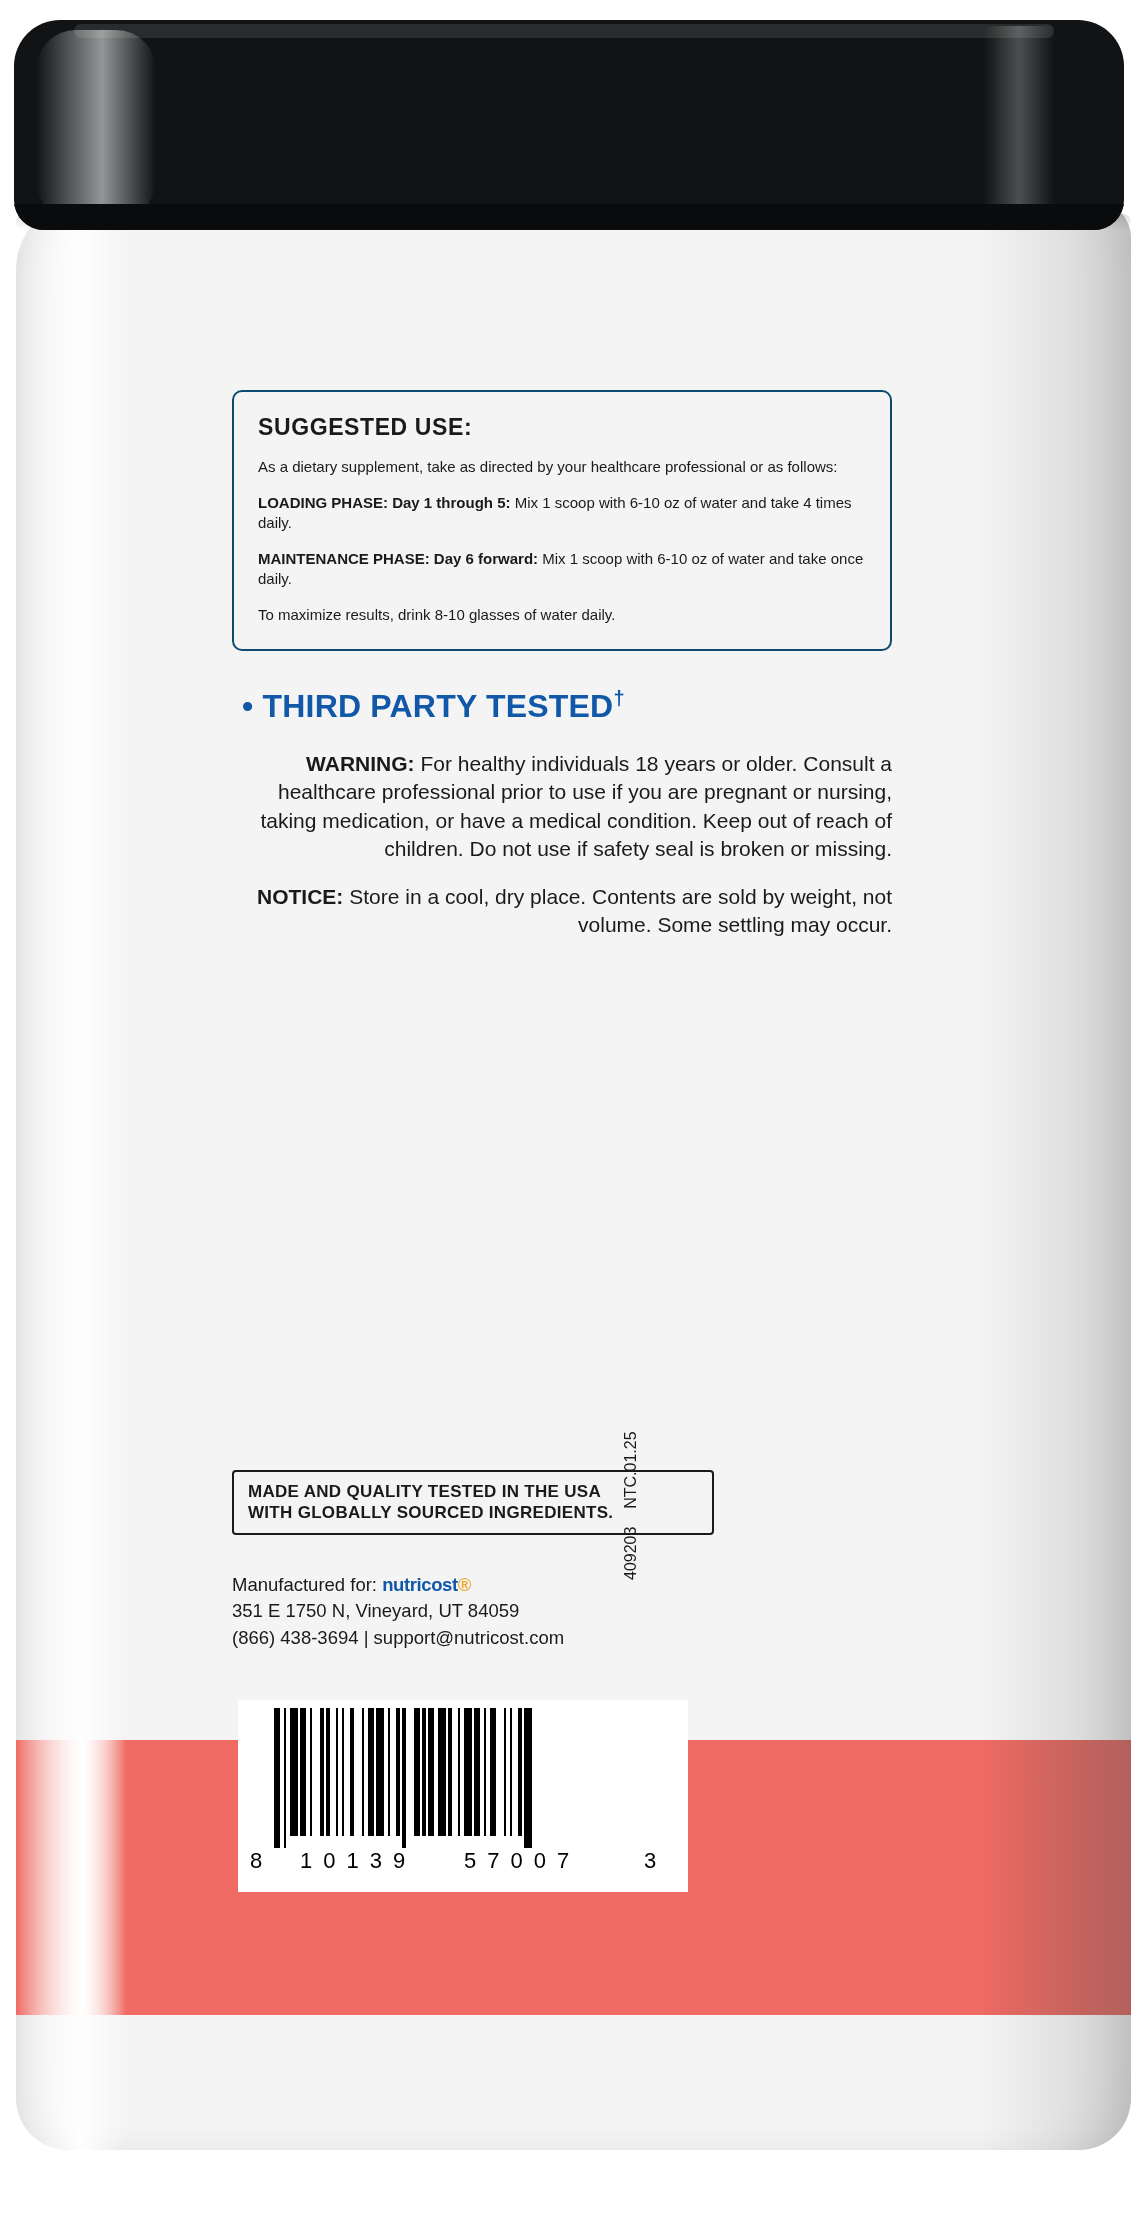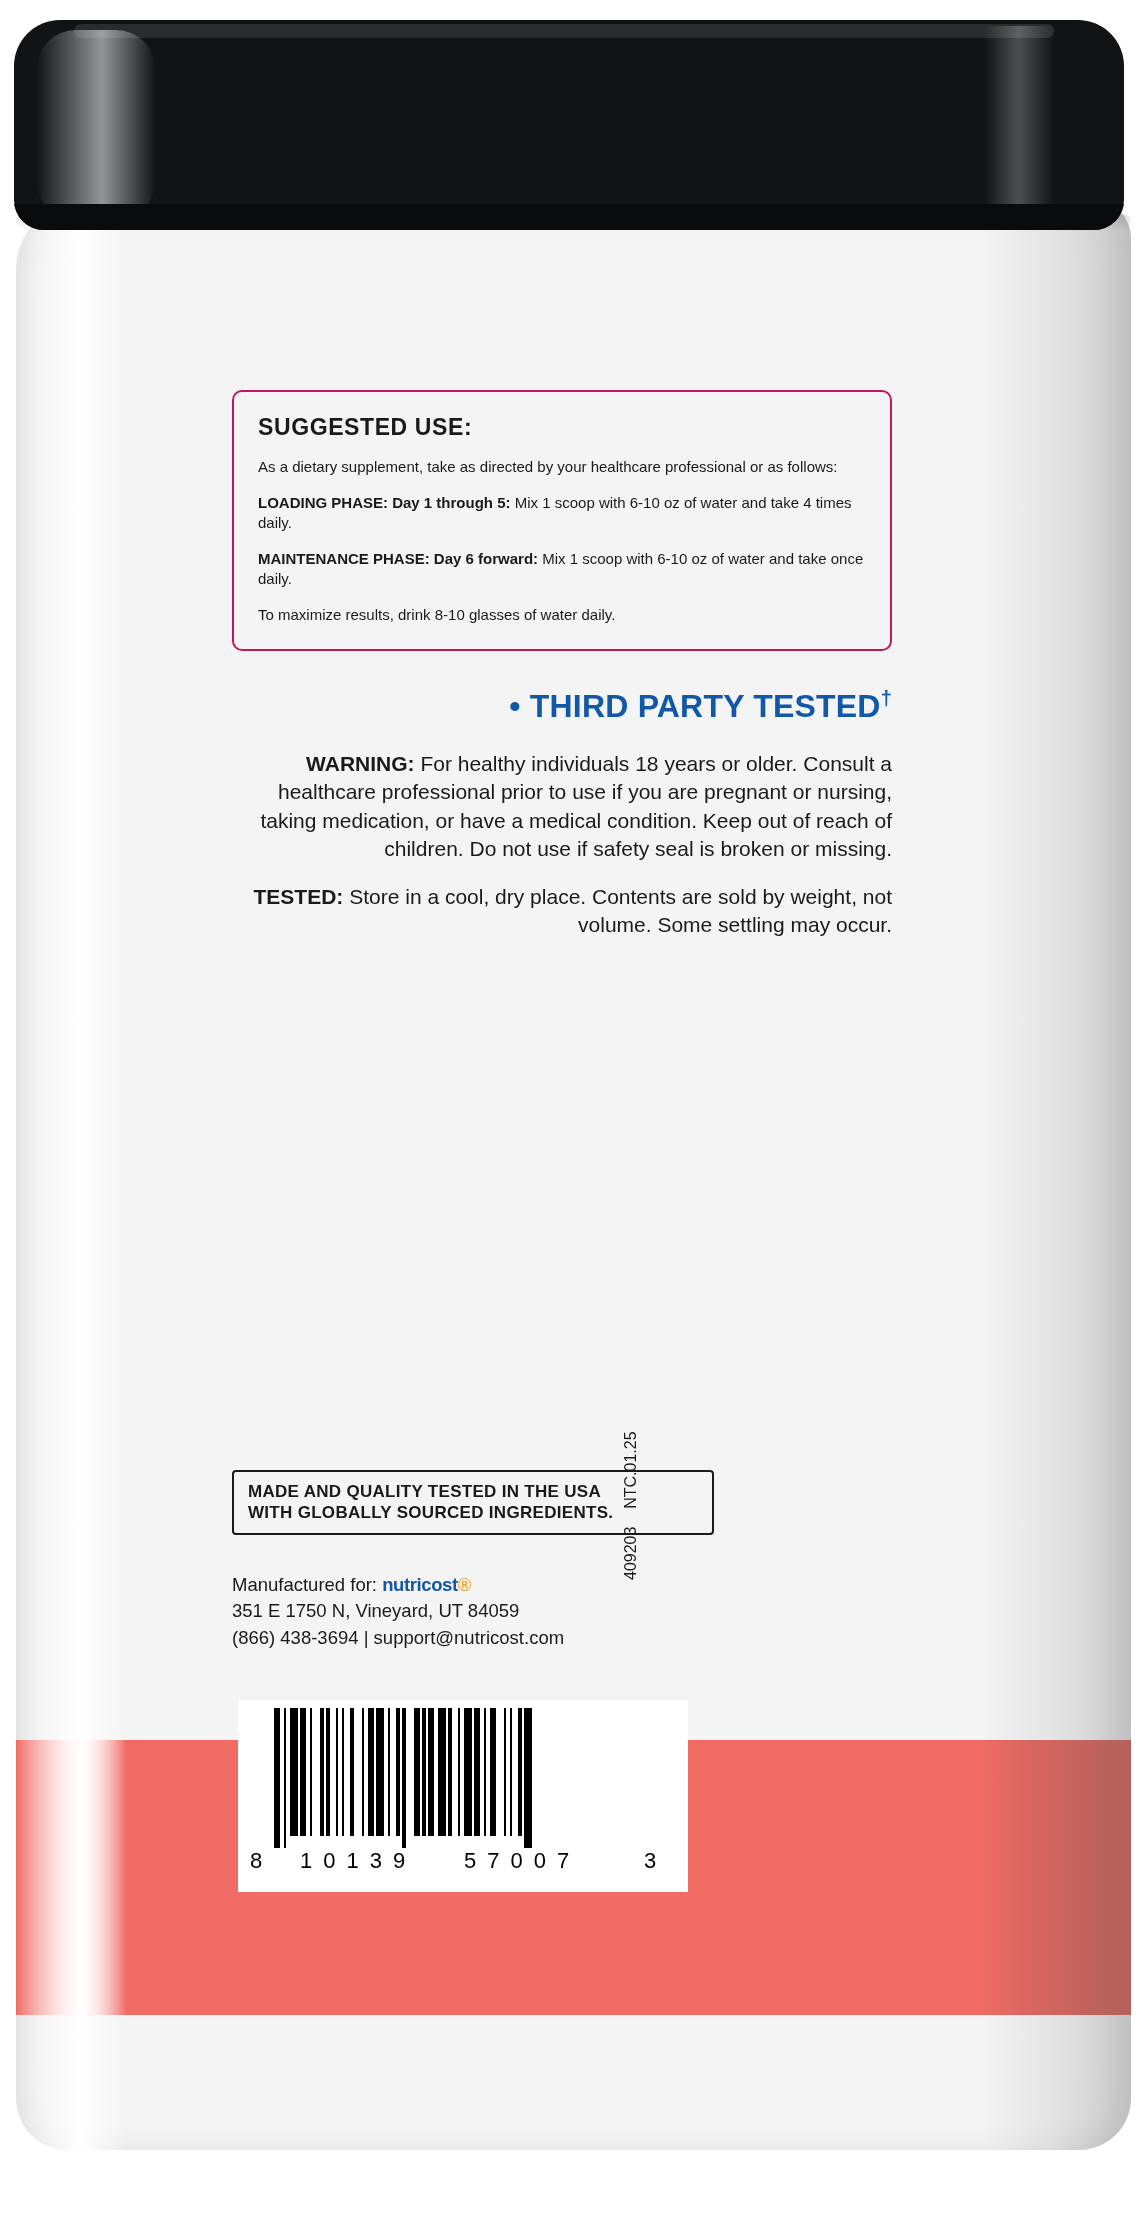--- a/index.html
+++ b/index.html
@@ -134,21 +134,21 @@
 
   
   .content {
     position: absolute;
     left: 232px;
     top: 390px;
     width: 660px;
   }
 
   .use-box {
-    border: 2px solid #be185d;
+    border: 2px solid #0c4a6e;
     border-radius: 10px;
     padding: 22px 24px 24px 24px;
     color: #1a1a1a;
   }
   .use-title {
     font-size: 23px;
     font-weight: bold;
     letter-spacing: 0.6px;
     margin: 0 0 16px 0;
   }
@@ -163,21 +163,20 @@
   .claims {
     margin-top: 36px;
     color: #1158a8;
   }
   .claim {
     font-size: 32px;
     font-weight: bold;
     letter-spacing: 0.2px;
     margin: 0 0 20px 0;
     padding-left: 10px;
-    text-align: right;
   }
   .claim .dag { font-size: 20px; vertical-align: super; }
 
   .fineprint {
     margin-top: 26px;
     color: #1a1a1a;
   }
   .fineprint p {
     font-size: 21px;
     line-height: 1.34;
@@ -311,21 +310,21 @@
       <p class="use-p"><b>MAINTENANCE PHASE: Day 6 forward:</b><span> Mix 1 scoop with 6-10 oz of water and take once daily.</span></p>
       <p class="use-p">To maximize results, drink 8-10 glasses of water daily.</p>
     </div>
 
     <div class="claims">
       <p class="claim"><span>• THIRD PARTY TESTED</span><span class="dag">†</span></p>
     </div>
 
     <div class="fineprint">
       <p><b>WARNING:</b><span> For healthy individuals 18 years or older. Consult a healthcare professional prior to use if you are pregnant or nursing, taking medication, or have a medical condition. Keep out of reach of children. Do not use if safety seal is broken or missing.</span></p>
-      <p><b>TESTED:</b><span> Store in a cool, dry place. Contents are sold by weight, not volume. Some settling may occur.</span></p>
+      <p><b>NOTICE:</b><span> Store in a cool, dry place. Contents are sold by weight, not volume. Some settling may occur.</span></p>
     </div>
 
   </div>
 
   <div class="usa-box">
     <div>MADE AND QUALITY TESTED IN THE USA</div>
     <div>WITH GLOBALLY SOURCED INGREDIENTS.</div>
   </div>
 
   <div class="mfr">

